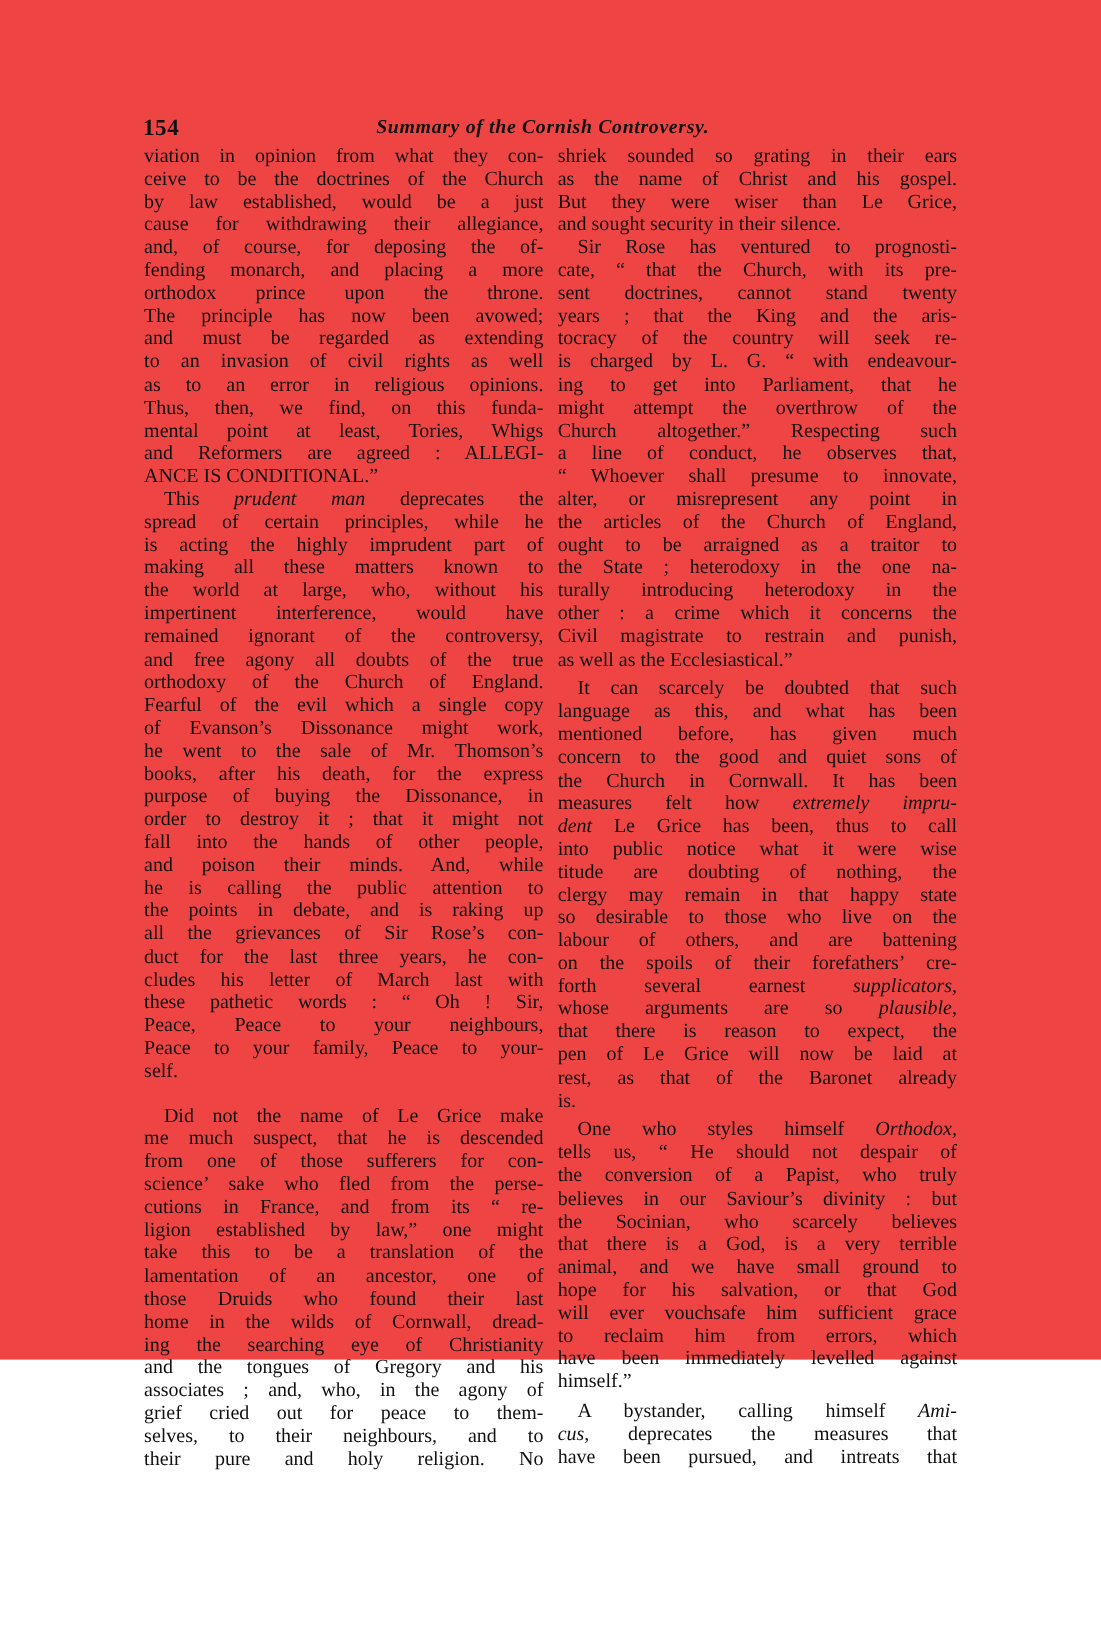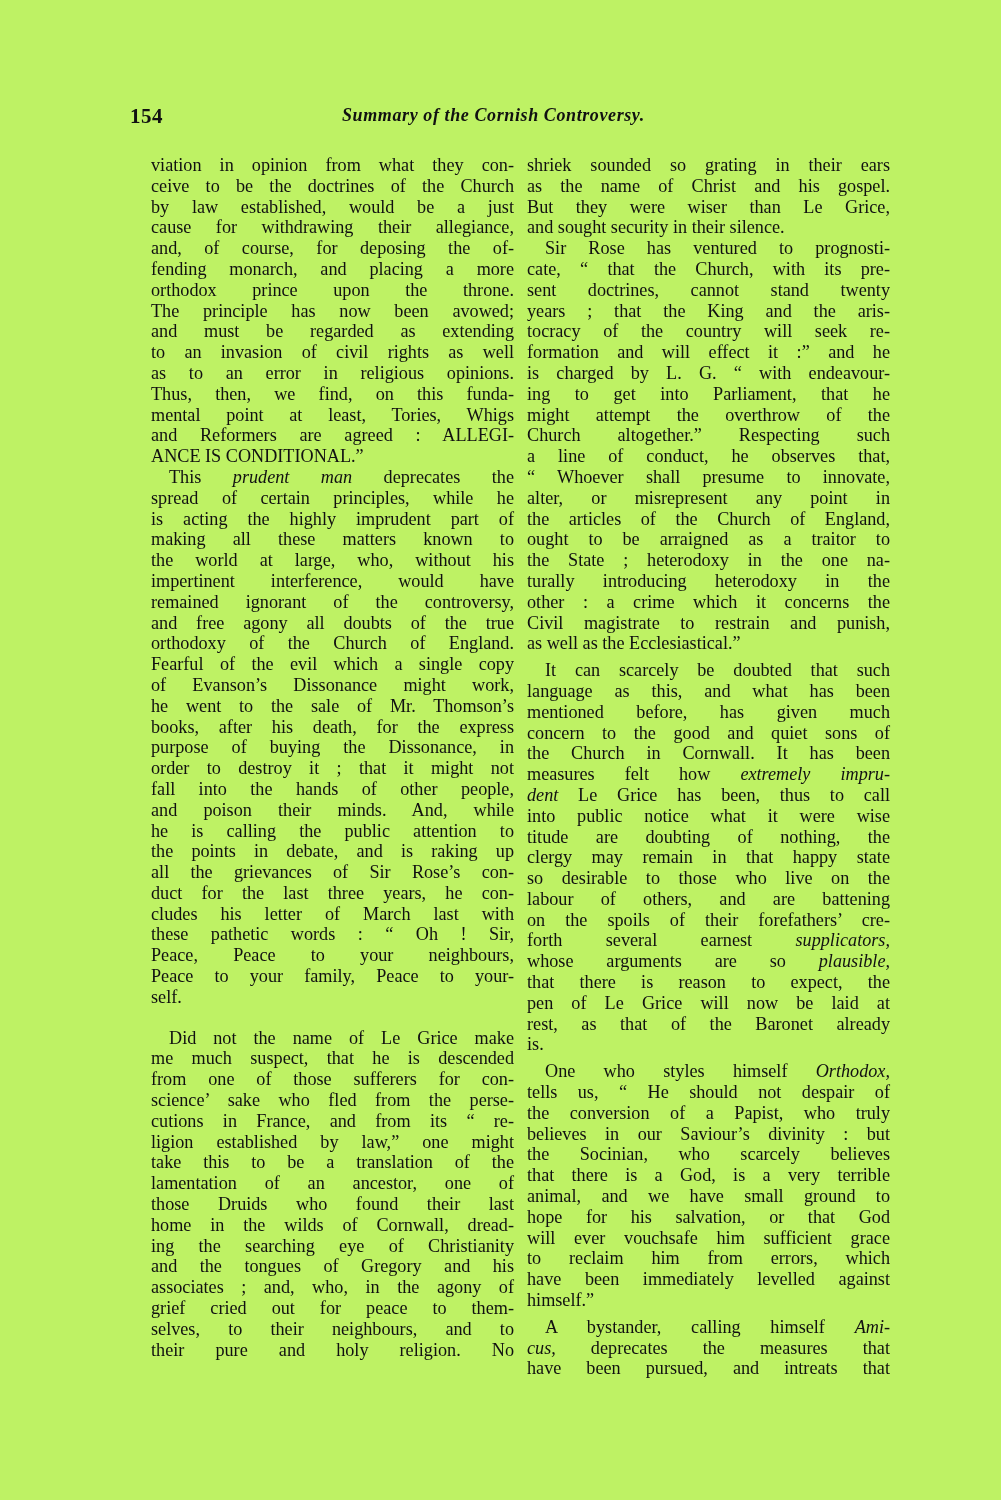--- a/index.html
+++ b/index.html
@@ -1,21 +1,21 @@
 <!DOCTYPE html>
 <html><head>
   <meta charset="utf-8">
   <style>
     html, body { margin: 0; padding: 0; background: #ffffff; }
     body { width: 1001px; height: 1500px; position: relative; overflow: hidden; }
-    .page { position: absolute; left: 0; top: 0; width: 1001px; height: 1500px; background: #bef264; color: #111; font-family: "Liberation Serif", "DejaVu Serif", serif; }
+    .page { position: absolute; left: 0; top: 0; width: 1001px; height: 1236px; background: #ef4444; color: #111; font-family: "Liberation Serif", "DejaVu Serif", serif; }
     .running-head { position: absolute; left: 130px; top: 104px; width: 745px; height: 30px; }
     .page-number { position: absolute; left: 0; top: 0; font-size: 21px; font-weight: bold; letter-spacing: 0.5px; }
     .running-title { position: absolute; left: 212px; top: 1px; font-size: 18px; font-style: italic; font-weight: bold; letter-spacing: 0.6px; }
-    .column { position: absolute; top: 155px; width: 363px; font-size: 18.2px; line-height: 20.8px; margin-left: 20px; }
+    .column { position: absolute; top: 131px; width: 363px; font-size: 18.2px; line-height: 20.8px; }
     .col-left { left: 131px; }
     .col-right { left: 507px; }
     .line { display: block; white-space: nowrap; text-align: justify; text-align-last: justify; height: 20.8px; overflow: visible; }
     .line.last { text-align-last: left; }
     .line.indent { padding-left: 18px; }
     .gap { display: block; height: 10px; }
     .verse { font-size: 16.5px; line-height: 19px; }
     .verse .line { height: 19px; }
     .verse .line.cont { padding-left: 22px; text-align-last: left; }
     .para-gap { height: 6px; display: block; }
@@ -109,21 +109,20 @@
       <span class="line">But they were wiser than Le Grice,</span>
       <span class="line last">and sought security in their silence.</span>
     </div>
 
     <div>
       <span class="line indent">Sir Rose has ventured to prognosti-</span>
       <span class="line">cate, “ that the Church, with its pre-</span>
       <span class="line">sent doctrines, cannot stand twenty</span>
       <span class="line">years ; that the King and the aris-</span>
       <span class="line">tocracy of the country will seek re-</span>
-      <span class="line">formation and will effect it :” and he</span>
       <span class="line">is charged by L. G. “ with endeavour-</span>
       <span class="line">ing to get into Parliament, that he</span>
       <span class="line">might attempt the overthrow of the</span>
       <span class="line">Church altogether.” Respecting such</span>
       <span class="line">a line of conduct, he observes that,</span>
       <span class="line">“ Whoever shall presume to innovate,</span>
       <span class="line">alter, or misrepresent any point in</span>
       <span class="line">the articles of the Church of England,</span>
       <span class="line">ought to be arraigned as a traitor to</span>
       <span class="line">the State ; heterodoxy in the one na-</span>

